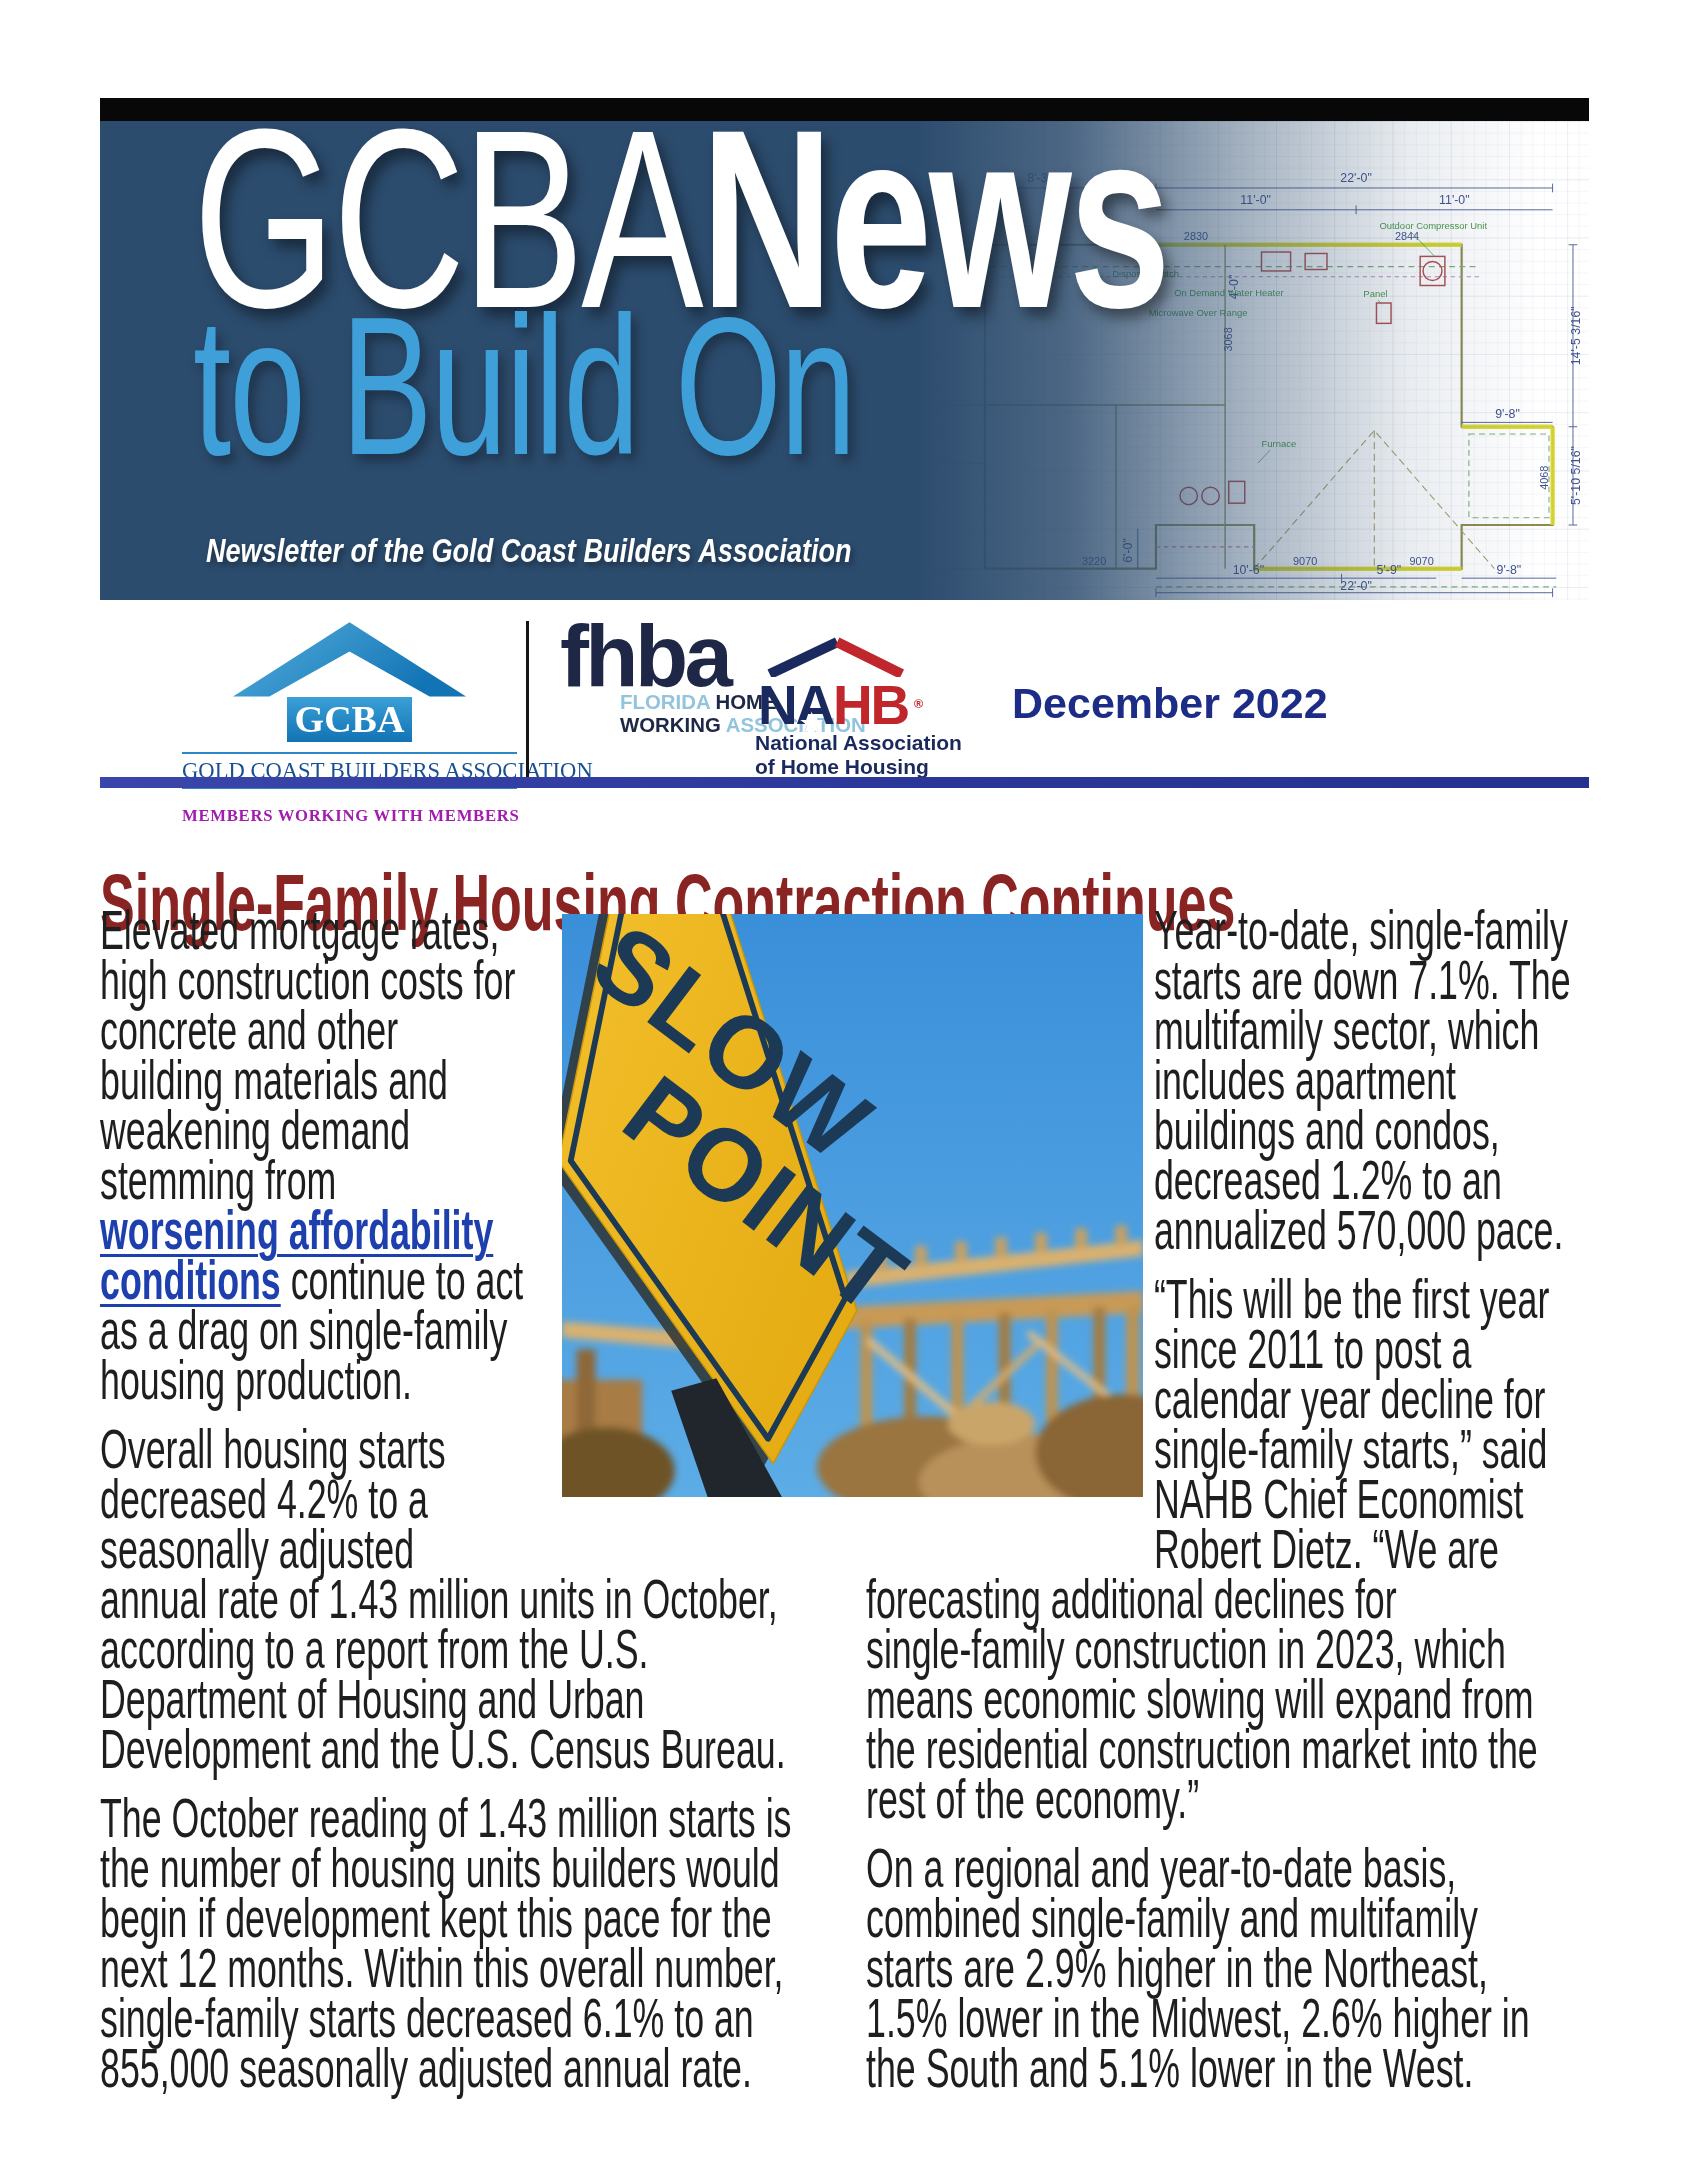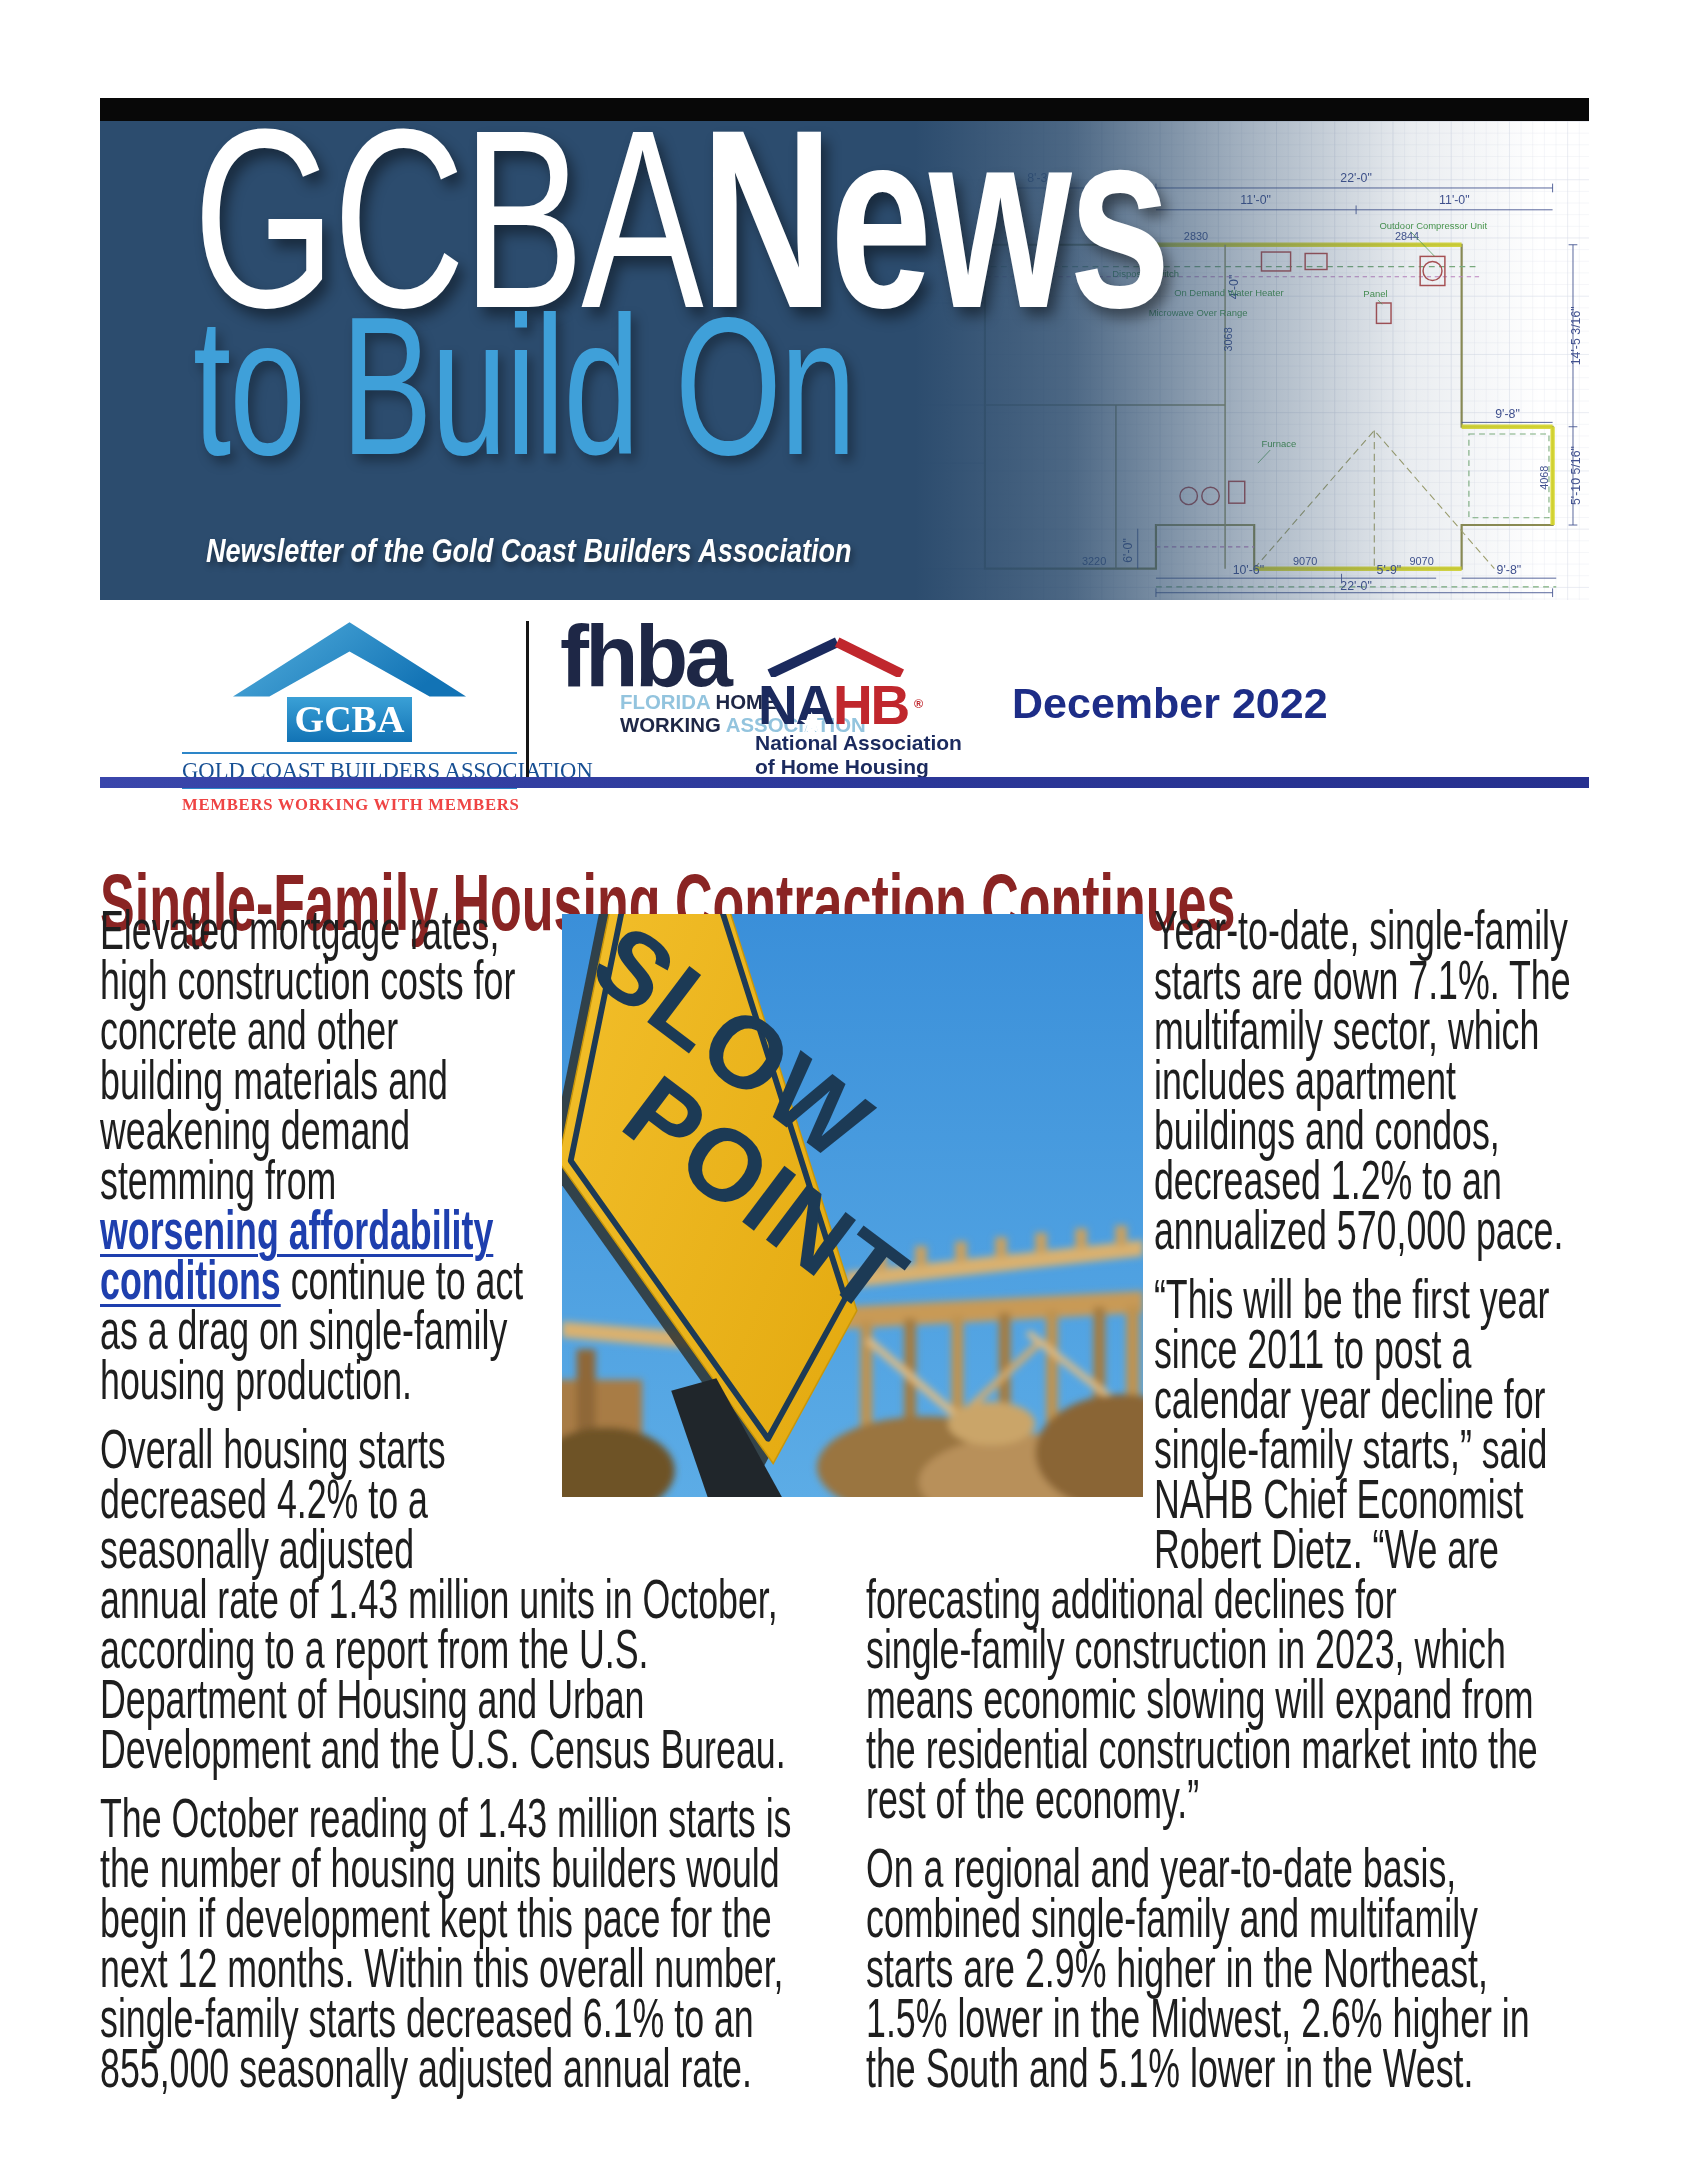--- a/index.html
+++ b/index.html
@@ -29,21 +29,21 @@
   .nl-subtitle { position:absolute; left:106px; top:434px; font-size:33px; font-weight:bold; font-style:italic;
     color:#ffffff; white-space:nowrap; transform:scaleX(0.82); transform-origin:0 0;
     text-shadow:2.9px 3.6px 6.5px rgba(0,0,0,0.4); }
 
   
   .gcba-logo { left:182px; top:615px; width:335px; text-align:center; }
   .gcba-box { margin:-5.8px auto 0; width:125px; height:45px; background:linear-gradient(#3aa0d6,#1273b5);
     color:#fff; font-family:"Liberation Serif", serif; font-weight:bold; font-size:38px; line-height:44px; text-align:center; }
   .gcba-name { margin-top:10px; border-top:2.2px solid #2d86c8; border-bottom:2.2px solid #2d86c8; padding:3.6px 0;
     font-family:"Liberation Serif", serif; color:#174f93; font-size:22.6px; white-space:nowrap; }
-  .gcba-motto { margin-top:6px; font-family:"Liberation Serif", serif; font-weight:bold; color:#ef4444;
+  .gcba-motto { margin-top:17px; font-family:"Liberation Serif", serif; font-weight:bold; color:#a21caf;
     font-size:16.7px; letter-spacing:0.7px; white-space:nowrap; }
   .logo-divider { left:526px; top:621px; width:2.9px; height:166px; background:#151515; }
 
   .fhba-logo { left:560px; top:618px; color:#1e2746; }
   .fhba-word { font-size:87px; font-weight:bold; letter-spacing:-3.6px; line-height:76px; }
   .fhba-sub { margin:-2.9px 0 0 60px; font-size:20.4px; font-weight:bold; line-height:22.6px; white-space:nowrap; }
   .lt-blue { color:#93c4de; }
 
   .nahb-logo { left:755px; top:632px; width:153px; text-align:right; color:#1b2a5e; }
   .nahb-mark { position:relative; display:inline-block; font-size:55px; font-weight:bold; letter-spacing:-2.2px; line-height:52px; }

